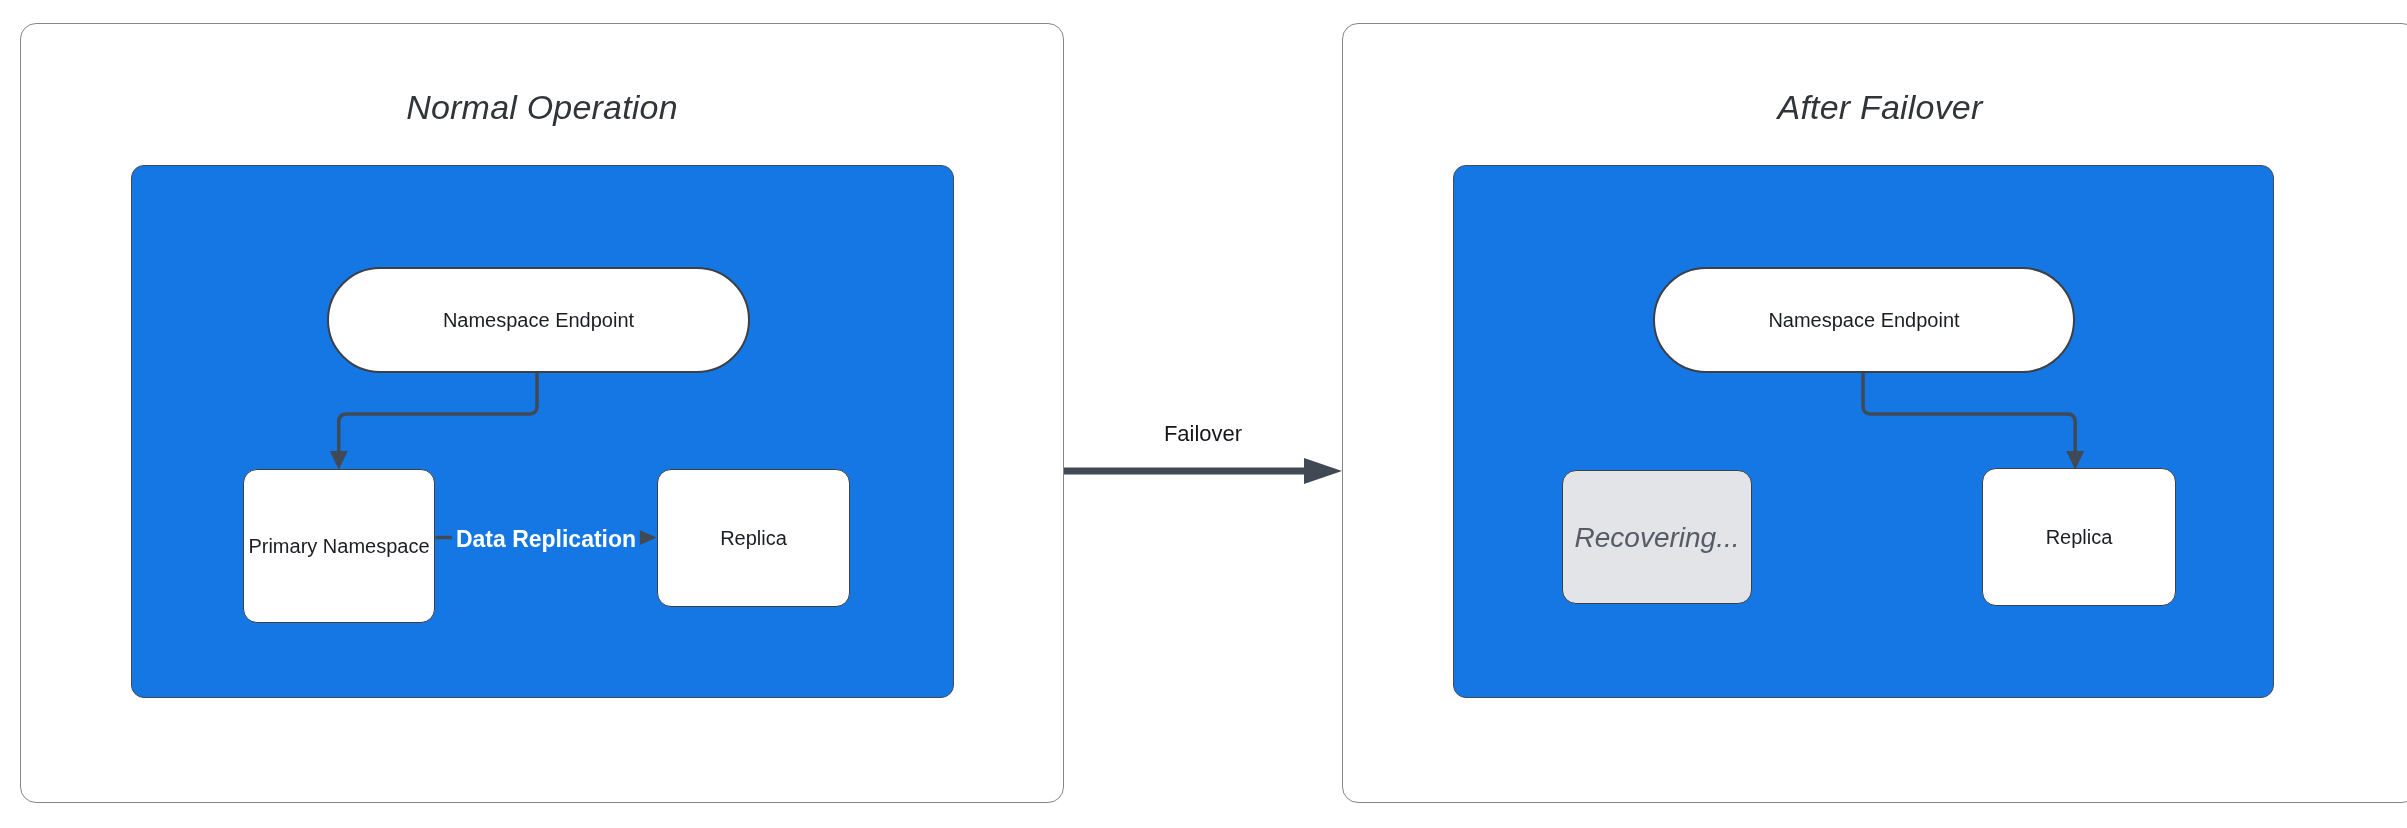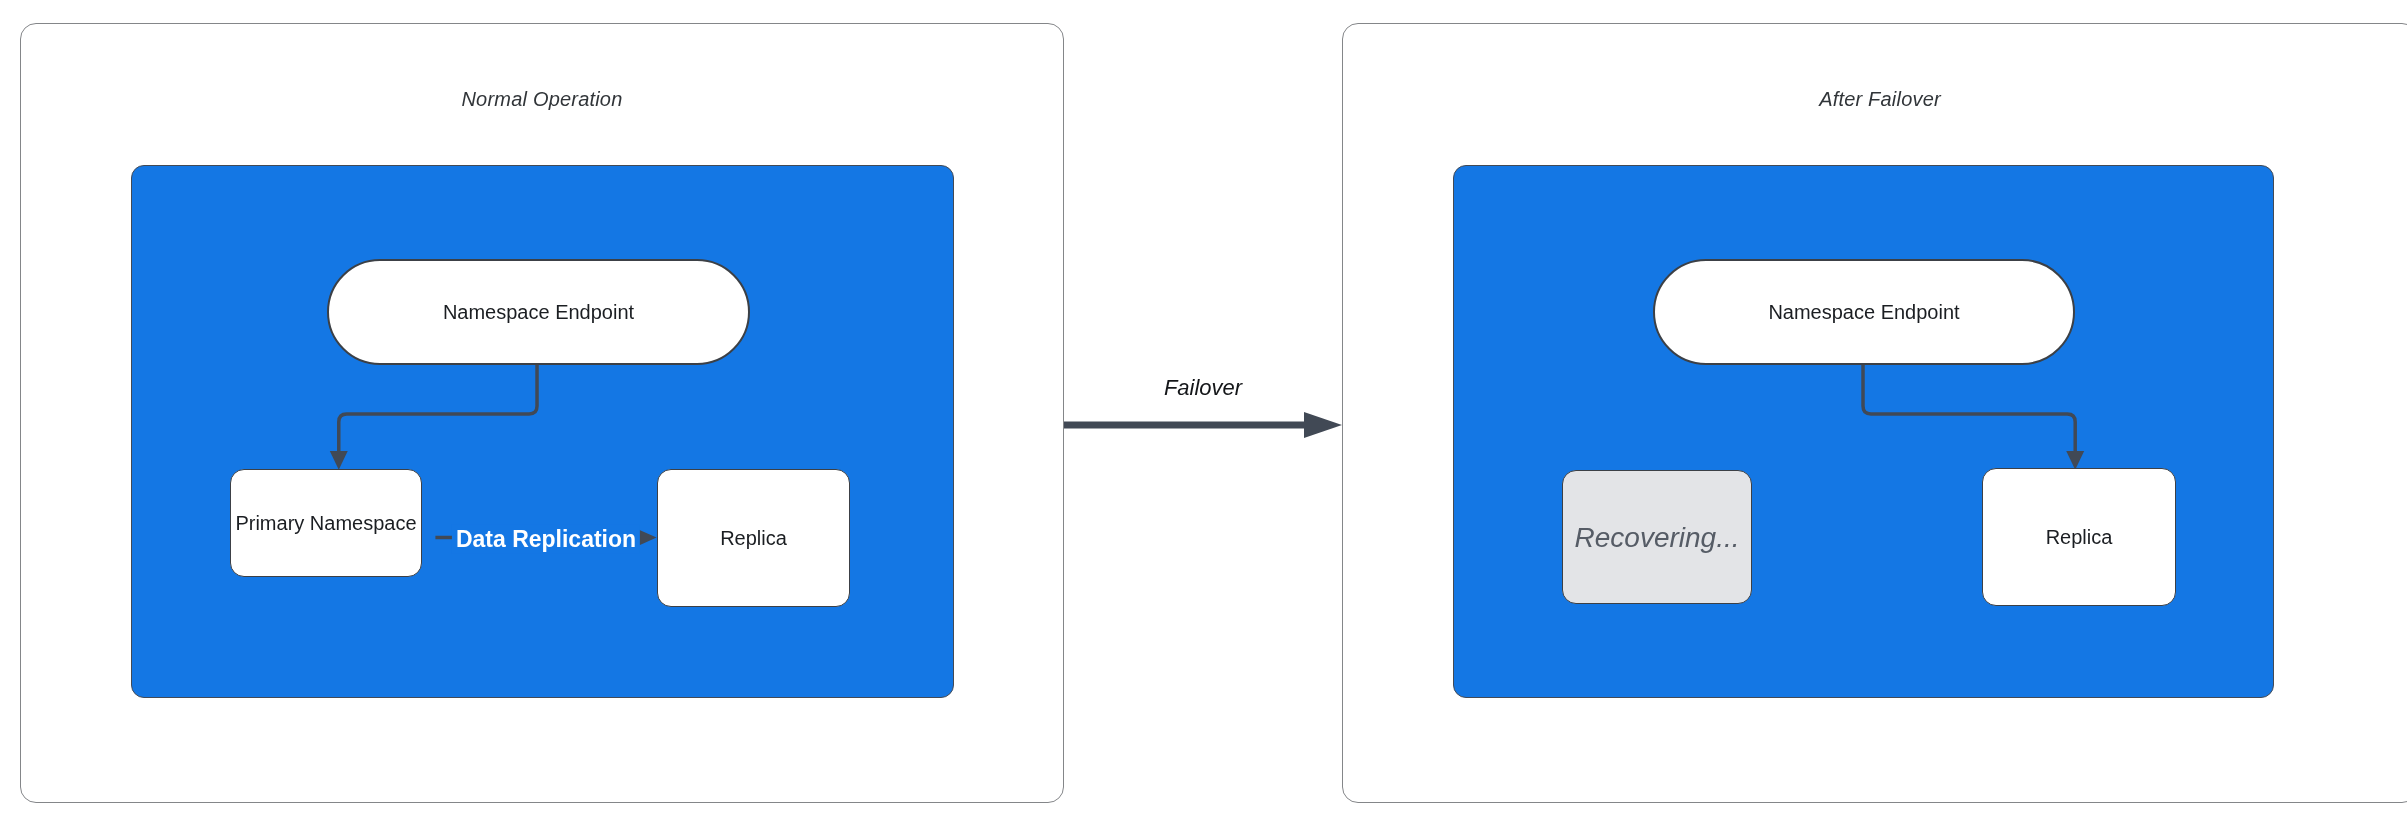--- a/index.html
+++ b/index.html
@@ -15,39 +15,39 @@
     background:#ffffff;
     border:1px solid #848689;
     border-radius:16px;
     box-sizing:border-box;
   }
   .panel-left{left:20px;width:1044px;}
   .panel-right{left:1342px;width:1076px;}
   .panel-title{
     position:absolute;top:64px;left:0;width:100%;
     text-align:center;
-    font-size:20px;font-style:italic;
+    font-size:34px;font-style:italic;
     color:#313539;
     letter-spacing:0.2px;
   }
   .group-box{
     position:absolute;left:110px;top:141px;
     width:823px;height:533px;
     background:#1477e4;
     border:1.5px solid #434a55;
     border-radius:13px;
     box-sizing:border-box;
   }
   .panel-right .group-box{width:821px;}
   .wires{
     position:absolute;left:0;top:0;width:100%;height:100%;
     pointer-events:none;
   }
   .pill{
-    position:absolute;top:93px;
+    position:absolute;top:101px;
     width:423px;height:106px;
     background:#ffffff;
     border:2px solid #3c4046;
     border-radius:53px;
     box-sizing:border-box;
     display:flex;align-items:center;justify-content:center;
   }
   .pill-left{left:195px;}
   .pill-right{left:199px;width:422px;}
   .node{
@@ -55,42 +55,42 @@
     background:#ffffff;
     border:1.5px solid #3c4046;
     border-radius:14px;
     box-sizing:border-box;
     display:flex;align-items:center;justify-content:center;
     text-align:center;
   }
   .node-label,.pill-label{
     font-size:20px;color:#1b1e22;line-height:27px;
   }
-  .node-primary{left:98px;top:303px;width:192px;height:108px;}
+  .node-primary{left:111px;top:303px;width:192px;height:154px;}
   .node-replica-left{left:525px;top:303px;width:193px;height:138px;}
   .node-recovering{
     left:108px;top:304px;width:190px;height:134px;
     background:#e3e4e7;
   }
   .node-recovering .node-label{
     font-style:italic;color:#565c66;font-size:28px;
   }
   .node-replica-right{left:528px;top:302px;width:194px;height:138px;}
   .edge-label{
     position:absolute;left:414px;top:373px;
     transform:translate(-50%,-50%);
     background:#1477e4;
     color:#ffffff;
     font-weight:bold;
     font-size:23px;
     padding:1px 4px;
     white-space:nowrap;
   }
   .transition{
-    position:absolute;left:1064px;top:375px;width:278px;height:70px;font-style:italic;
+    position:absolute;left:1064px;top:421px;width:278px;height:70px;
   }
   .transition-label{
     position:absolute;top:0;left:0;width:100%;
     text-align:center;
     font-size:22px;color:#141619;
   }
   .transition-arrow{position:absolute;left:0;top:30px;}
 </style>
 </head>
 <body>

